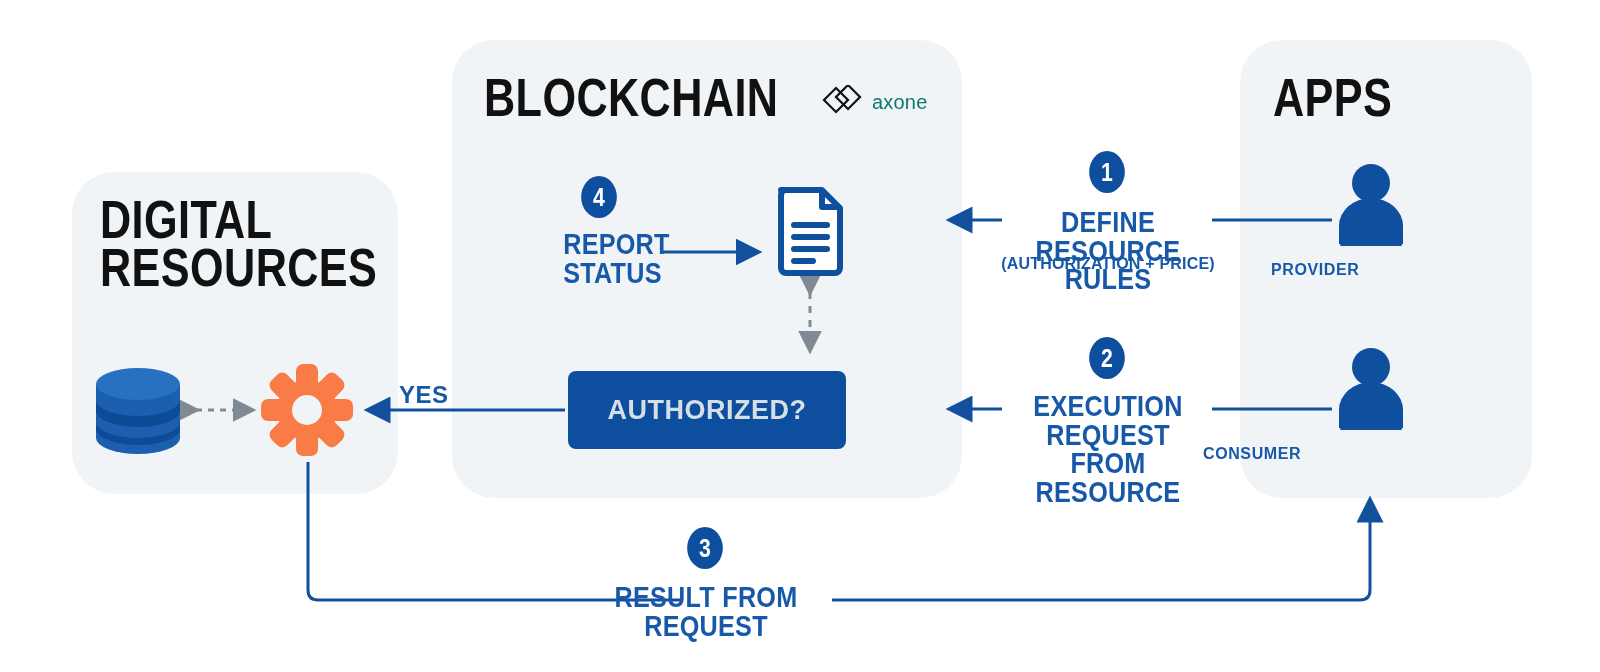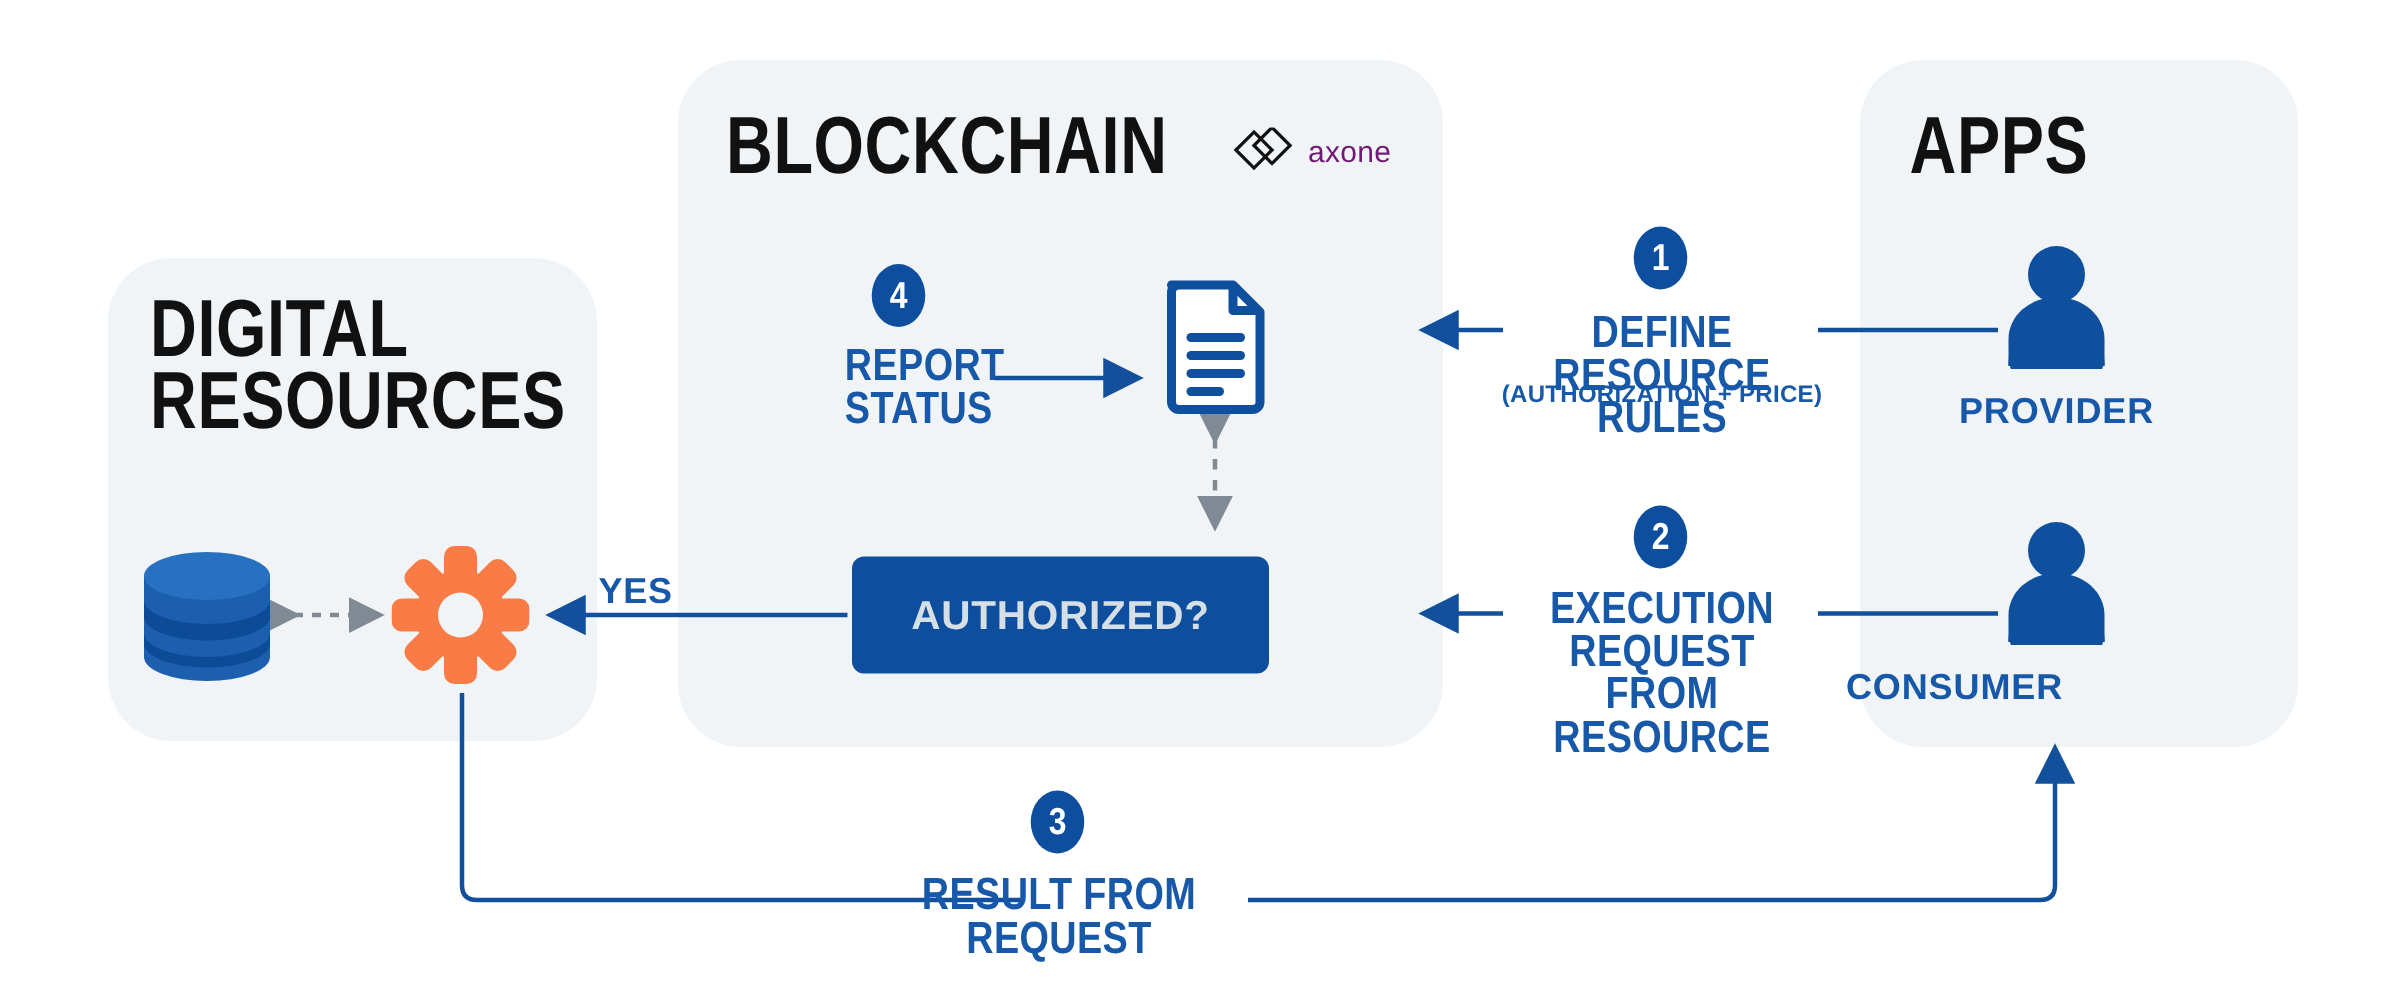--- a/index.html
+++ b/index.html
@@ -52,21 +52,21 @@
     width: 112px;
     height: 44px;
     display: flex;
     align-items: center;
     gap: 8px;
   }
   #axone-word {
     font-family: "Liberation Sans", sans-serif;
     font-size: 20px;
     font-weight: 400;
-    color: #701a75;
+    color: #0f766e;
     letter-spacing: 0.2px;
   }
 
   
   #wires {
     position: absolute;
     left: 0; top: 0;
     width: 1600px; height: 672px;
     pointer-events: none;
   }
@@ -150,24 +150,23 @@
     letter-spacing: 0.5px;
   }
 
   
   .person { position: absolute; width: 74px; height: 82px; }
   #person-provider { left: 1334px; top: 164px; }
   #person-consumer { left: 1334px; top: 348px; }
   .person-label {
     position: absolute;
     width: 200px;
-    text-align: center;
-    font-family: "Liberation Sans", sans-serif;
-    font-weight: 700;
-    font-size: 24px;
+    font-family: "Liberation Sans", sans-serif;
+    font-weight: 700;
+    font-size: 16px;
     color: #1759A8;
     letter-spacing: 0.6px;
   }
   #label-provider { left: 1271px; top: 261px; }
   #label-consumer { left: 1203px; top: 445px; }
 
   
   #doc-icon  { position: absolute; left: 774px; top: 185px;  width: 72px; height: 92px; }
   #db-icon   { position: absolute; left: 90px;  top: 366px;  width: 96px; height: 90px; }
   #gear-icon { position: absolute; left: 261px; top: 364px;  width: 92px; height: 92px; }

